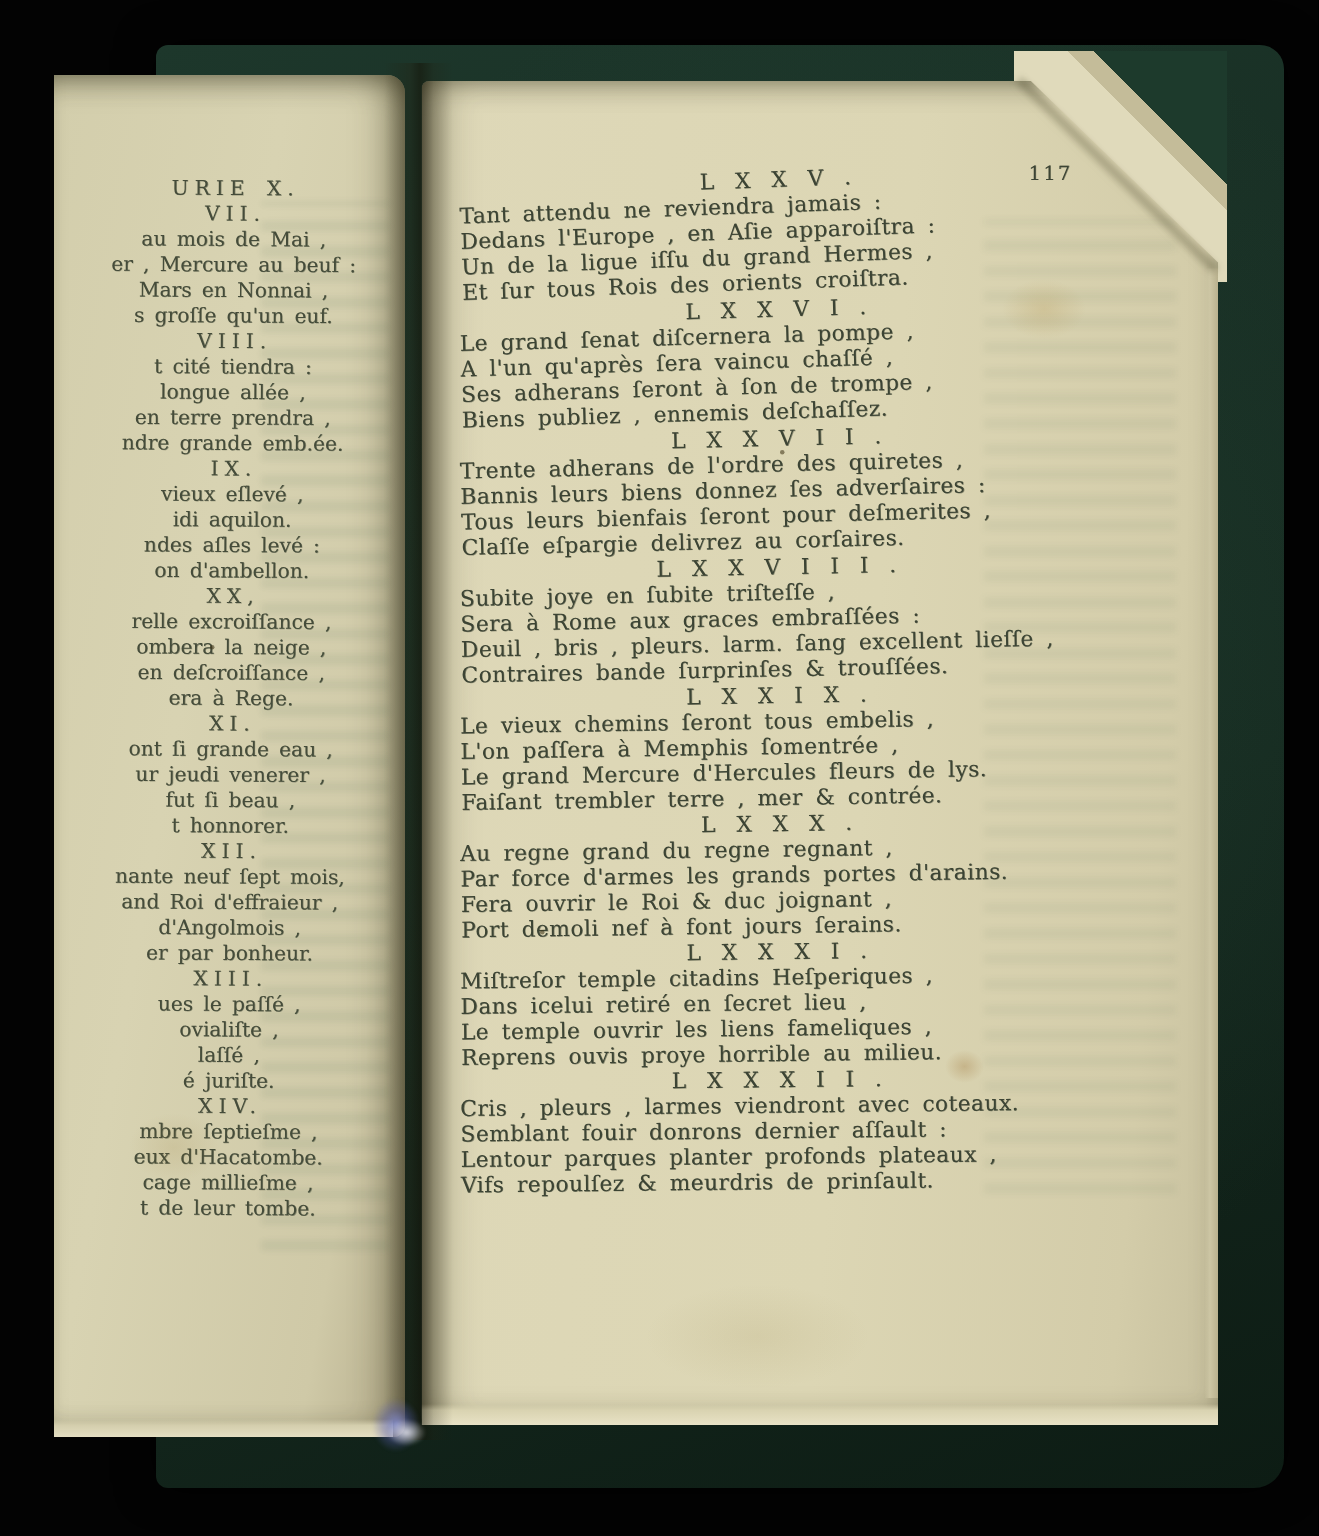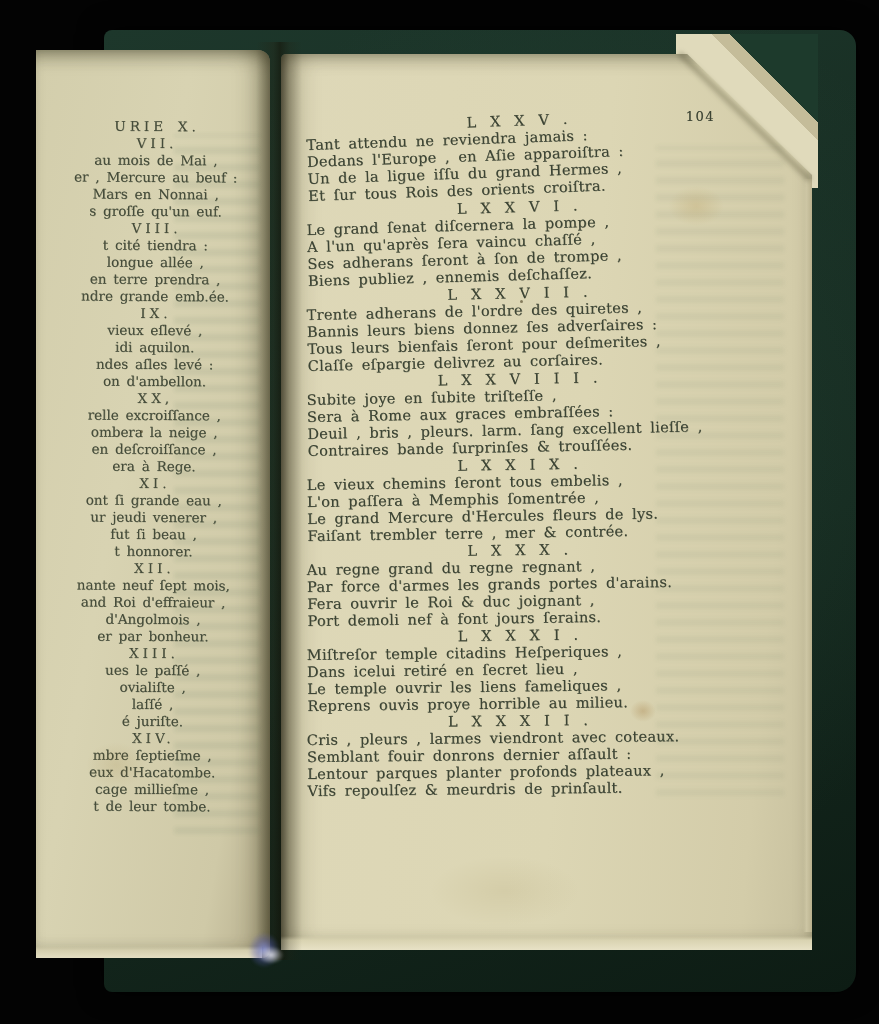--- a/index.html
+++ b/index.html
@@ -143,21 +143,21 @@
         <div class="lline">mbre ſeptieſme ,</div>
         <div class="lline">eux d'Hacatombe.</div>
         <div class="lline">cage millieſme ,</div>
         <div class="lline">t de leur tombe.</div>
       </div>
     <div class="ghost ghost-left"></div>
   </div>
 
   <div class="page-right">
     <div class="rp-content">
-      <div class="rp-pagenum">104</div>
+      <div class="rp-pagenum">117</div>
       <div id="quatrains">
           <div class="quatrain q0">
             <div class="q-num">L X X V .</div>
             <div class="verse">Tant attendu ne reviendra jamais :</div>
             <div class="verse">Dedans l'Europe , en Aſie apparoiſtra :</div>
             <div class="verse">Un de la ligue iſſu du grand Hermes ,</div>
             <div class="verse">Et ſur tous Rois des orients croiſtra.</div>
           </div>
           <div class="quatrain q1">
             <div class="q-num">L X X V I .</div>

